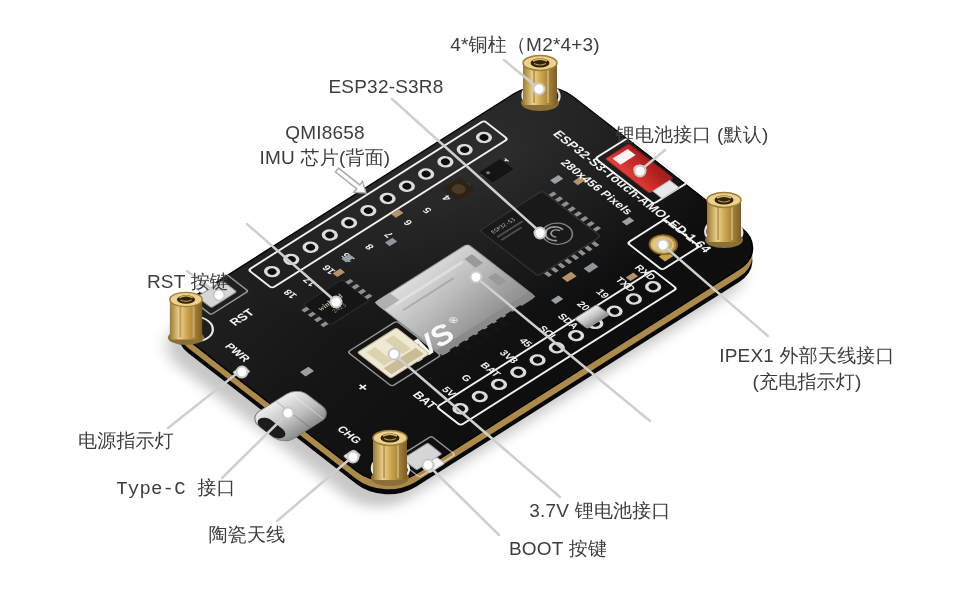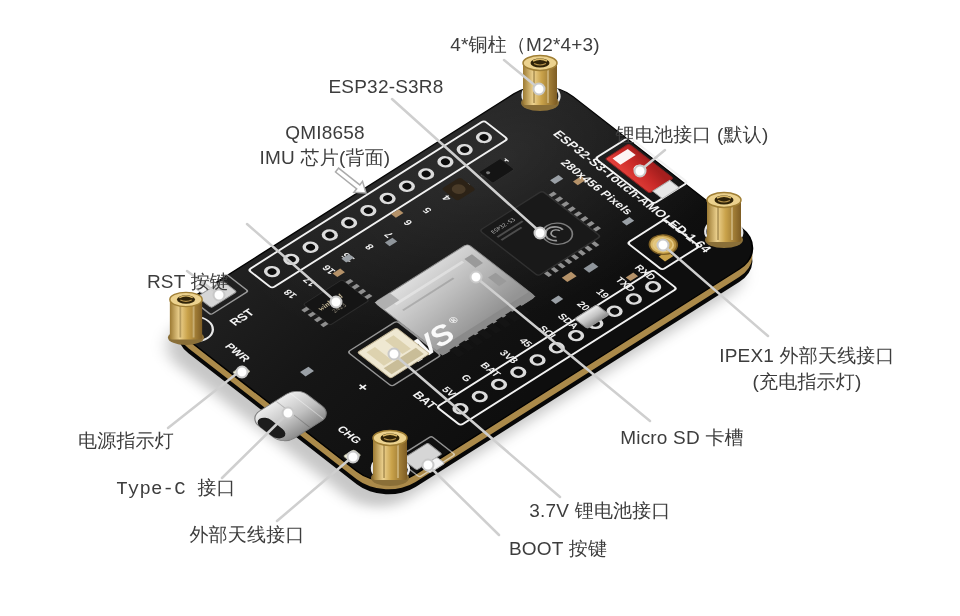--- a/index.html
+++ b/index.html
@@ -368,19 +368,18 @@
   <div class="callout" style="left:325px;top:120px;">
     <div>QMI8658</div>
     <div>IMU 芯片(背面)</div>
   </div>
   <div class="callout" style="left:188px;top:241px;margin-top:28px;">RST 按键</div>
   <div class="callout" style="left:692px;top:122px;">锂电池接口 (默认)</div>
   <div class="callout" style="left:807px;top:343px;line-height:26px;">
     <div>IPEX1 外部天线接口</div>
     <div>(充电指示灯)</div>
   </div>
-  <div class="callout" style="left:682px;top:425px;">Micro SD 卡槽</div>
   <div class="callout" style="left:126px;top:428px;">电源指示灯</div>
   <div class="callout" style="left:176px;top:477px;font-family:Liberation Mono, monospace;">Type-C 接口</div>
-  <div class="callout" style="left:247px;top:522px;">外部天线接口</div>
+  <div class="callout" style="left:247px;top:522px;">陶瓷天线</div>
   <div class="callout" style="left:600px;top:498px;">3.7V 锂电池接口</div>
   <div class="callout" style="left:518px;top:536px;margin-left:40px;">BOOT 按键</div>
 </div>
 
 </body></html>

